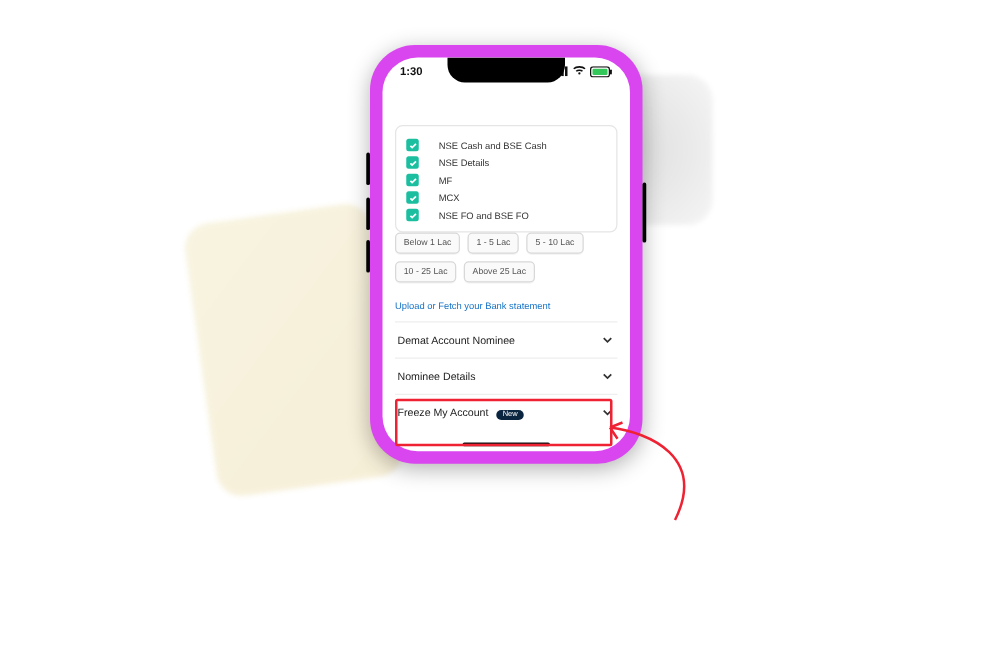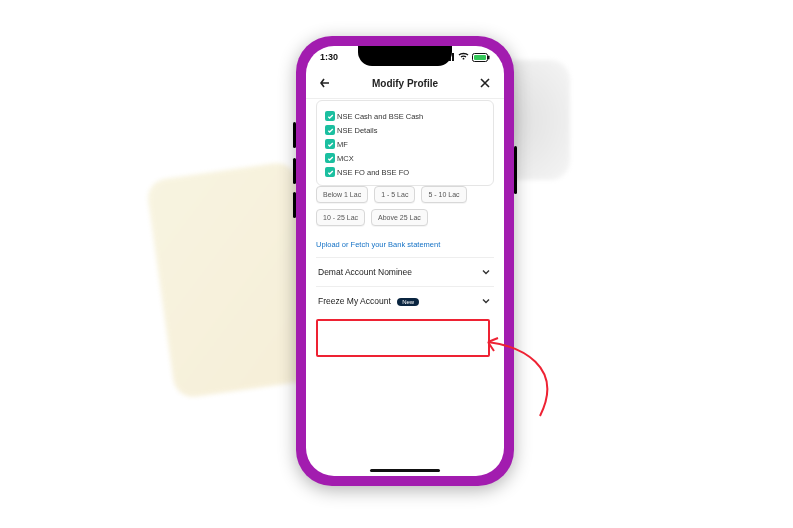--- a/index.html
+++ b/index.html
@@ -1,39 +1,39 @@
 <!DOCTYPE html>
 <html><head>
 <meta charset="utf-8">
 <style>
   html,body{margin:0;padding:0;width:793px;height:528px;background:#fff;font-family:-apple-system,Segoe UI,Helvetica,Arial,sans-serif;overflow:hidden;position:relative;}
   
   .wm{position:absolute;border-radius:20px;filter:blur(2px);opacity:.18;z-index:0;}
   .wm1{left:160px;top:170px;width:150px;height:220px;background:linear-gradient(135deg,#d9c45a,#cfa62a);transform:rotate(-8deg);}
   .wm2{left:440px;top:60px;width:130px;height:120px;background:radial-gradient(circle,#4a4a4a,#ccc);}
   
-  .phone{position:absolute;left:296px;top:36px;width:218px;height:450px;border-radius:36px;background:#a21caf;z-index:10;box-shadow:0 4px 18px rgba(0,0,0,.3);}
+  .phone{position:absolute;left:296px;top:36px;width:218px;height:335px;border-radius:36px;background:#d946ef;z-index:10;box-shadow:0 4px 18px rgba(0,0,0,.3);}
   .phone:before,.phone:after{content:"";position:absolute;background:#000;border-radius:2px;}
   .phone:before{left:-3px;top:86px;width:3px;height:26px;box-shadow:0 36px 0 #000,0 70px 0 #000;}
   .phone:after{right:-3px;top:110px;width:3px;height:48px;}
   .screen{position:absolute;left:10px;top:10px;right:10px;bottom:10px;border-radius:28px;background:#fff;overflow:hidden;}
   .notch{position:absolute;left:50%;top:0;transform:translateX(-50%);width:94px;height:20px;background:#000;border-radius:0 0 14px 14px;z-index:5;}
   
   .status{position:absolute;top:0;left:0;right:0;height:22px;display:flex;justify-content:space-between;align-items:center;padding:0 14px;font-size:9px;font-weight:700;color:#111;}
   .status .right{display:flex;align-items:center;gap:3px;}
   .sig svg,.batt svg{display:block;}
   .batt{display:inline-flex;align-items:center;}
   
   .header{position:absolute;top:22px;left:0;right:0;height:30px;display:flex;align-items:center;justify-content:space-between;padding:0 10px;border-bottom:1px solid #eee;font-size:10px;font-weight:600;color:#222;}
   .hbtn{width:18px;height:18px;display:flex;align-items:center;justify-content:center;}
   .hbtn svg{stroke:#222;}
   
   .body{position:absolute;top:52px;bottom:6px;left:0;right:0;padding:0 10px 0 10px;font-size:8px;color:#333;overflow:hidden;}
   .card{border:1px solid #e5e5e5;border-radius:6px;padding:6px 8px 4px;margin-top:2px;}
-  .chk{display:flex;align-items:center;gap:2px;margin:4px 0;}
+  .chk{display:flex;align-items:center;gap:16px;margin:4px 0;}
   .chk .box{width:10px;height:10px;border-radius:2px;background:#1bbfa0;display:flex;align-items:center;justify-content:center;flex:0 0 10px;}
   .chk .box svg{stroke:#fff;}
   .chk .lab{font-size:7.5px;color:#333;}
   .sect-title{margin:12px 0 8px 2px;font-size:8.5px;color:#555;}
   .chips{display:flex;flex-wrap:wrap;gap:6px;}
   .chip{border:1px solid #d8d8d8;border-radius:4px;padding:4px 6px;font-size:7px;color:#555;background:#fafafa;box-shadow:0 1px 0 rgba(0,0,0,.04);}
   .linkrow{margin:14px 0 8px;text-align:left;}
   .linkrow a{font-size:7.5px;color:#1773c6;text-decoration:none;}
   .acc{display:flex;align-items:center;justify-content:space-between;padding:8px 2px;border-top:1px solid #eee;font-size:8.5px;color:#222;}
   .acc:first-of-type{border-top:1px solid #eee;}
@@ -80,33 +80,20 @@
         <span class="batt">
           <svg width="18" height="9" viewBox="0 0 18 9">
               <rect x="0.5" y="0.5" width="15" height="8" rx="2" fill="none" stroke="#111"></rect>
               <rect x="16" y="2.5" width="1.5" height="4" rx="0.7" fill="#111"></rect>
               <rect x="2" y="2" width="12" height="5" rx="1" fill="#34c759"></rect>
             </svg>
         </span>
       </span>
     </div>
 
-    <div class="header">
-      <span class="hbtn">
-        <svg width="14" height="14" viewBox="0 0 14 14" fill="none" stroke-width="1.6">
-            <path d="M11 7H3M6 3L3 7l3 4"></path>
-          </svg>
-      </span>
-      <span>Modify Profile</span>
-      <span class="hbtn">
-        <svg width="12" height="12" viewBox="0 0 12 12" fill="none" stroke-width="1.6">
-            <path d="M2 2l8 8M10 2l-8 8"></path>
-          </svg>
-      </span>
-    </div>
 
     <div class="body">
 
       <div class="card">
         <div class="chk">
           <span class="box">
               <svg width="7" height="7" viewBox="0 0 8 8" fill="none" stroke-width="1.6">
                 <path d="M1.5 4.2l1.6 1.6L6.6 2.4"></path>
               </svg>
             </span>
@@ -163,20 +150,30 @@
           <span>Demat Account Nominee</span>
         </span>
         <span class="chev">
             <svg width="10" height="10" viewBox="0 0 10 10" fill="none" stroke-width="1.4">
               <path d="M2 3.5L5 6.5 8 3.5"></path>
             </svg>
           </span>
       </div>
       <div class="acc">
         <span>
+          <span>Nominee Details</span>
+        </span>
+        <span class="chev">
+            <svg width="10" height="10" viewBox="0 0 10 10" fill="none" stroke-width="1.4">
+              <path d="M2 3.5L5 6.5 8 3.5"></path>
+            </svg>
+          </span>
+      </div>
+      <div class="acc">
+        <span>
           <span>Freeze My Account</span>
           <span class="badge">New</span>
         </span>
         <span class="chev">
             <svg width="10" height="10" viewBox="0 0 10 10" fill="none" stroke-width="1.4">
               <path d="M2 3.5L5 6.5 8 3.5"></path>
             </svg>
           </span>
       </div>
 

